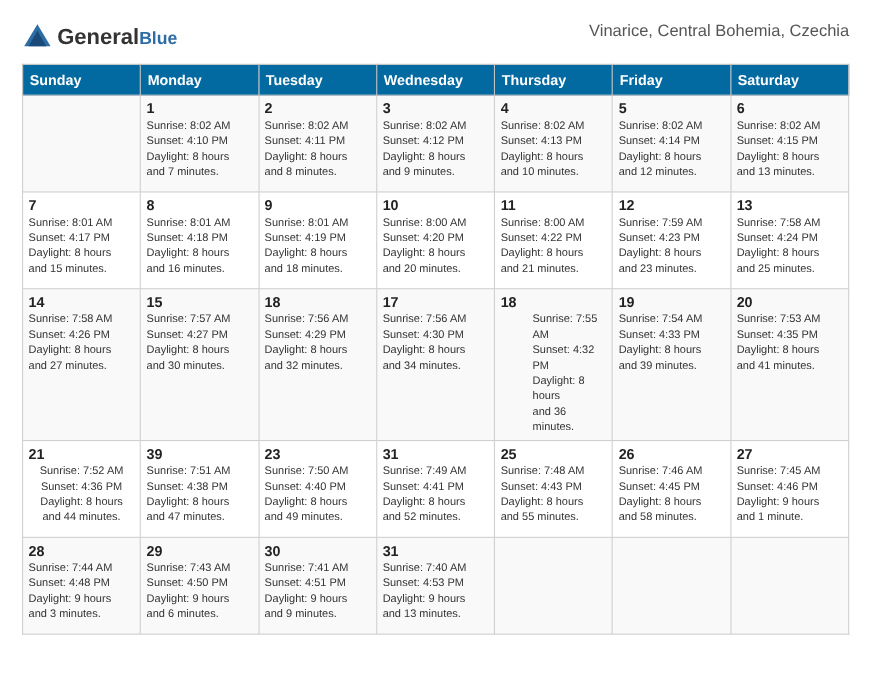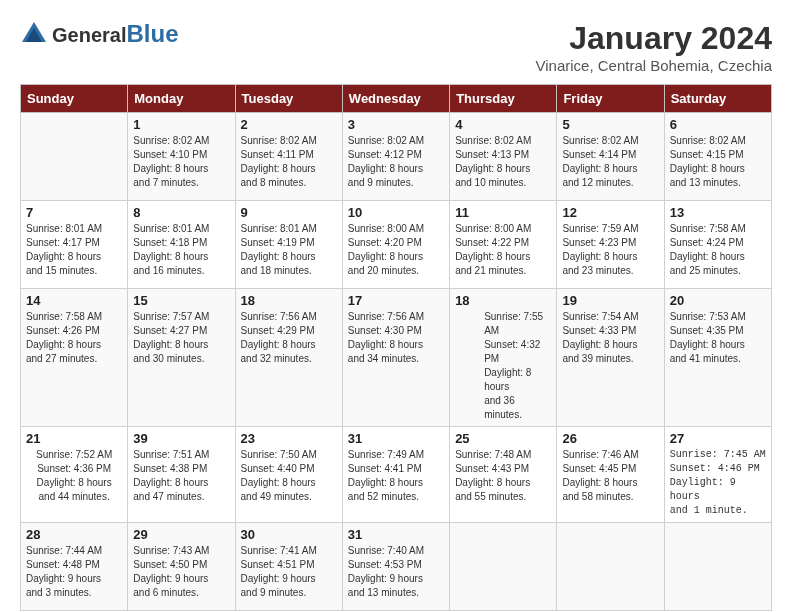--- a/index.html
+++ b/index.html
@@ -20,21 +20,21 @@
       display: flex;
       align-items: center;
       gap: 4px;
     }
     .logo-text-general {
       font-size: 20px;
       font-weight: bold;
       color: #333;
     }
     .logo-text-blue {
-      font-size: 24px;
+      font-size: 16px;
       font-weight: bold;
       color: #2e6da4;
     }
     .logo-icon {
       width: 28px;
       height: 28px;
     }
     .title-block {
       text-align: right;
     }
@@ -46,21 +46,21 @@
     .location-title {
       font-size: 15px;
       color: #555;
     }
     table {
       width: 100%;
       border-collapse: collapse;
       table-layout: fixed;
     }
     thead tr th {
-      background-color: #7f1d1d;
+      background-color: #0369a1;
       color: #fff;
       font-size: 13px;
       font-weight: bold;
       text-align: left;
       padding: 6px 6px;
       border: 1px solid #c0c0c0;
     }
     tbody tr td {
       vertical-align: top;
       border: 1px solid #d0d0d0;
@@ -95,21 +95,20 @@
   <div class="logo">
     <svg class="logo-icon" viewBox="0 0 28 28" xmlns="http://www.w3.org/2000/svg">
       <polygon points="14,2 26,22 2,22" fill="#2e6da4"></polygon>
       <polygon points="14,8 22,22 6,22" fill="#1a4a7a"></polygon>
     </svg>
     <div>
       <span class="logo-text-general">General</span><span class="logo-text-blue">Blue</span>
     </div>
   </div>
   <div class="title-block">
-    <div class="month-title">January 2024</div>
     <div class="location-title">Vinarice, Central Bohemia, Czechia</div>
   </div>
 </div>
 
 <table>
   <thead>
     <tr>
     <th>Sunday</th>
         <th>Monday</th>
         <th>Tuesday</th>
@@ -305,21 +304,21 @@
         </td>
         <td>
           <span class="day-number">26</span>
           <div class="cell-content" style="white-space: pre-line;">Sunrise: 7:46 AM
 Sunset: 4:45 PM
 Daylight: 8 hours
 and 58 minutes.</div>
         </td>
         <td>
           <span class="day-number">27</span>
-          <div class="cell-content" style="white-space: pre-line; font-family: Liberation Mono, monospace;">Sunrise: 7:45 AM
+          <div class="cell-content" style="white-space: pre-line;">Sunrise: 7:45 AM
 Sunset: 4:46 PM
 Daylight: 9 hours
 and 1 minute.</div>
         </td>
       </tr>
       <tr>
         <td>
           <span class="day-number">28</span>
           <div class="cell-content" style="white-space: pre-line;">Sunrise: 7:44 AM
 Sunset: 4:48 PM

